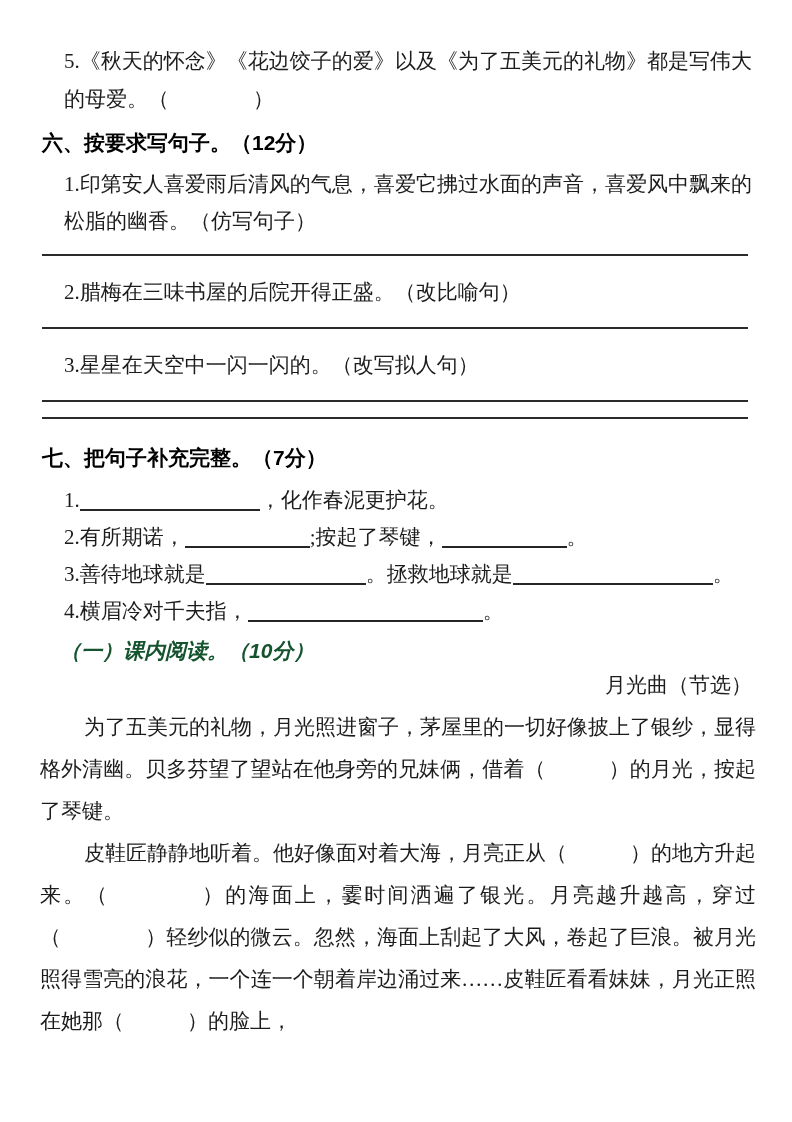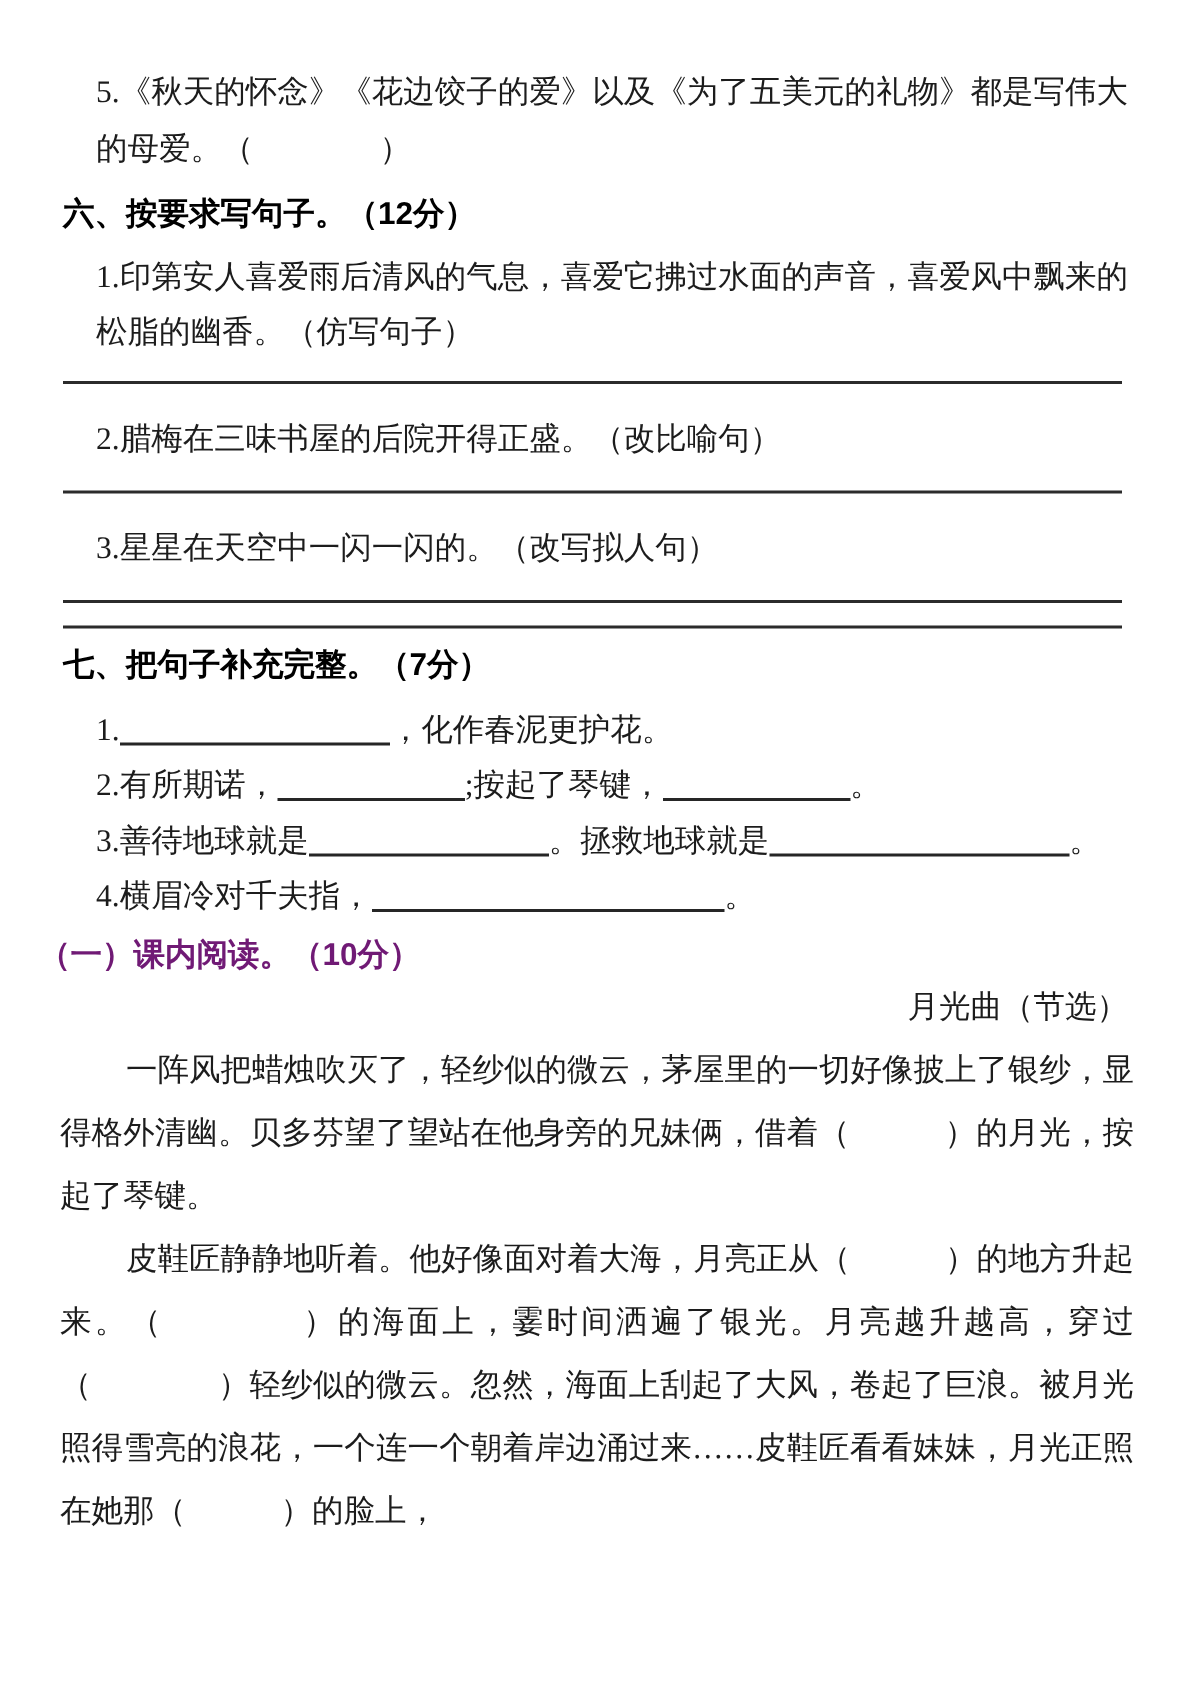--- a/index.html
+++ b/index.html
@@ -43,29 +43,30 @@
     height: 0;
     border-bottom: 2px solid #262626;
     vertical-align: -4px;
   }
   .b125 { width: 125px; }
   .b160 { width: 160px; }
   .b180 { width: 180px; }
   .b200 { width: 200px; }
   .b230 { width: 230px; }
   .b235 { width: 235px; }
-  .h7 { margin-top: 10px; }
+  .h7 { margin-top: 24px; }
   .h8 { margin-top: 0; }
   .sub-heading {
     font-family: "Liberation Sans", sans-serif;
     font-weight: 700;
     font-size: 21px;
     line-height: 30px;
-    margin: 6px 40px 0 26px;
-    color: #701a75;
+    margin: 6px 40px 0 60px;
+    color: #14532d;
+    font-style: italic;
   }
   .passage-title {
     margin: 4px 40px 0 40px;
     font-size: 21px;
     line-height: 30px;
     text-align: right;
   }
   .passage {
     margin: 6px 36px 0 40px;
     font-size: 21px;
@@ -112,16 +113,16 @@
   <div class="seven-item">
     <span>4.横眉冷对千夫指，</span><span class="blank b235"></span><span>。</span>
   </div>
 
 
 
   <h3 class="sub-heading">（一）课内阅读。（10分）</h3>
 
   <div class="passage-title">月光曲（节选）</div>
 
-  <p class="passage">一阵风把蜡烛吹灭了，轻纱似的微云，茅屋里的一切好像披上了银纱，显得格外清幽。贝多芬望了望站在他身旁的兄妹俩，借着（　　　）的月光，按起了琴键。</p>
+  <p class="passage">为了五美元的礼物，月光照进窗子，茅屋里的一切好像披上了银纱，显得格外清幽。贝多芬望了望站在他身旁的兄妹俩，借着（　　　）的月光，按起了琴键。</p>
   <p class="passage">皮鞋匠静静地听着。他好像面对着大海，月亮正从（　　　）的地方升起来。（　　　　）的海面上，霎时间洒遍了银光。月亮越升越高，穿过（　　　　）轻纱似的微云。忽然，海面上刮起了大风，卷起了巨浪。被月光照得雪亮的浪花，一个连一个朝着岸边涌过来……皮鞋匠看看妹妹，月光正照在她那（　　　）的脸上，</p>
 
 </div>
 
 </body></html>

